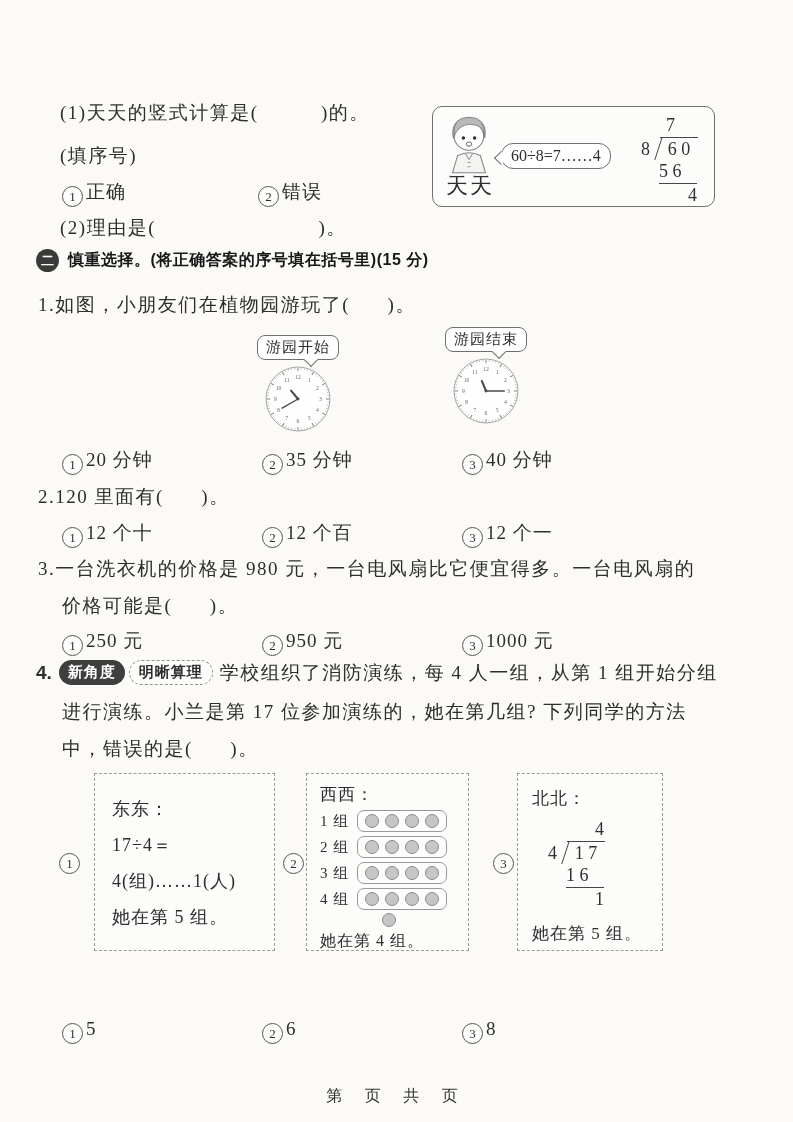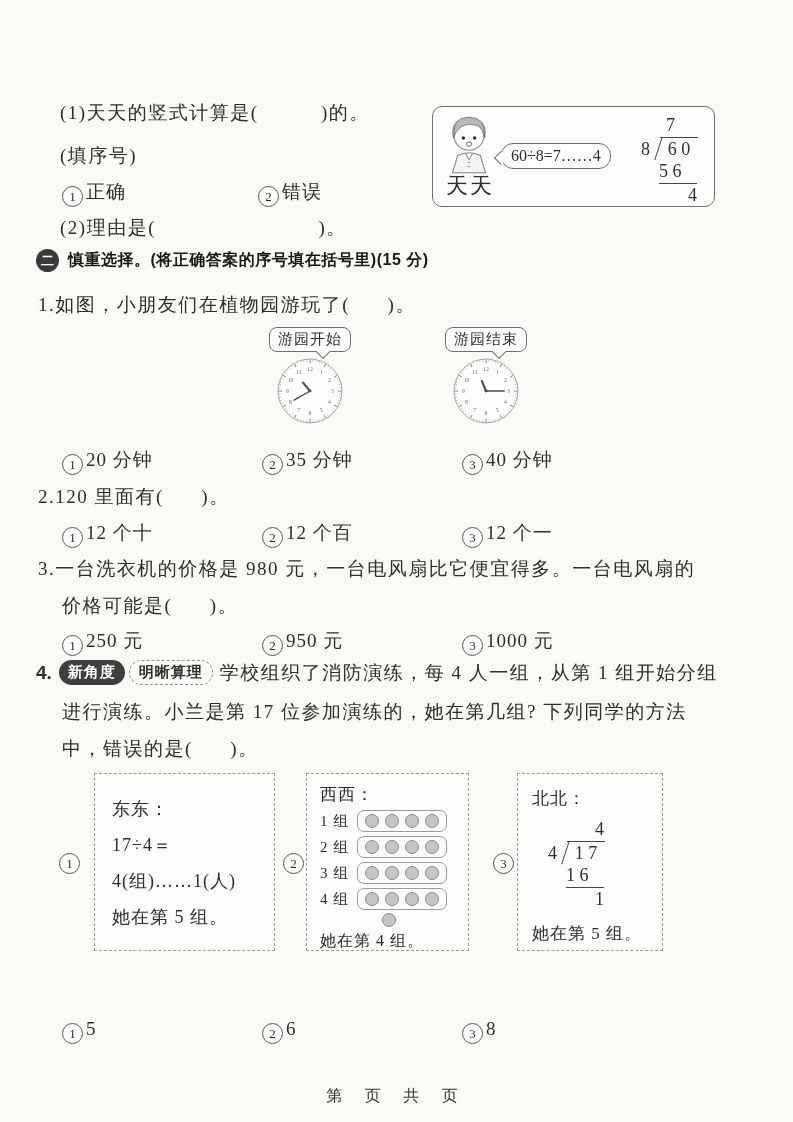--- a/index.html
+++ b/index.html
@@ -115,21 +115,21 @@
     </div>
   </div>
 
   <div class="sec">
     <span class="sec-marker">二</span>
     <span class="sec-title">慎重选择。(将正确答案的序号填在括号里)(15 分)</span>
   </div>
 
   <div class="abs body-line" style="left:38px;top:292px;">1.如图，小朋友们在植物园游玩了(      )。</div>
 
-  <div class="clockfig" style="left:250px;">
+  <div class="clockfig" style="left:238px;margin-top:8px;">
     <span class="clock-bubble">游园开始</span><br>
     <svg class="clock" viewBox="0 0 100 100">
         <circle cx="50" cy="50" r="47" fill="#fefefe" stroke="#9a9a9a" stroke-width="1.3"></circle>
         <line x1="50" y1="9" x2="50" y2="4" stroke="#8d8d8d" stroke-width="1.6"></line>
         <line x1="54.54698815214292" y1="6.738297551480109" x2="54.80830931031206" y2="4.251992813059431" stroke="#8d8d8d" stroke-width="0.8"></line>
         <line x1="59.04415855057253" y1="7.4505793680794525" x2="59.56393777761693" y2="5.005210366244938" stroke="#8d8d8d" stroke-width="0.8"></line>
         <line x1="63.44223925531021" y1="8.629041541160824" x2="64.21478174124758" y2="6.25140025042294" stroke="#8d8d8d" stroke-width="0.8"></line>
         <line x1="67.6930439737973" y1="10.260772592546864" x2="68.70988558148682" y2="7.976908948440361" stroke="#8d8d8d" stroke-width="0.8"></line>
         <line x1="70.5" y1="14.49295844483801" x2="73" y2="10.162831425915819" stroke="#8d8d8d" stroke-width="1.6"></line>
         <line x1="75.56865847472258" y1="14.807760744689787" x2="77.03812160545377" y2="12.785218258752415" stroke="#8d8d8d" stroke-width="0.8"></line>

